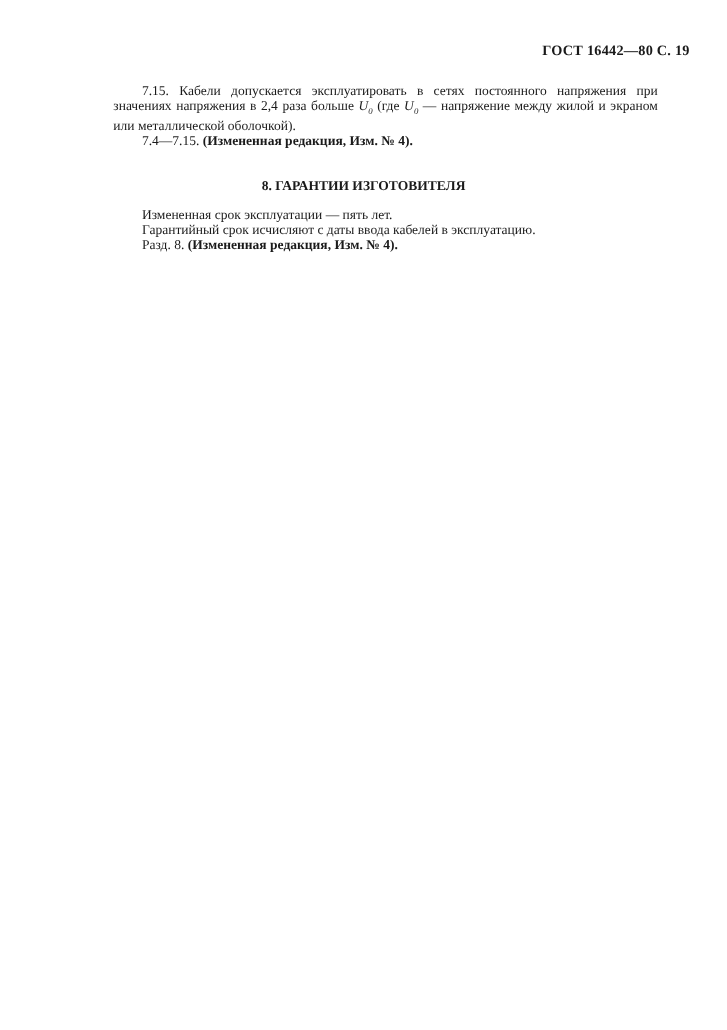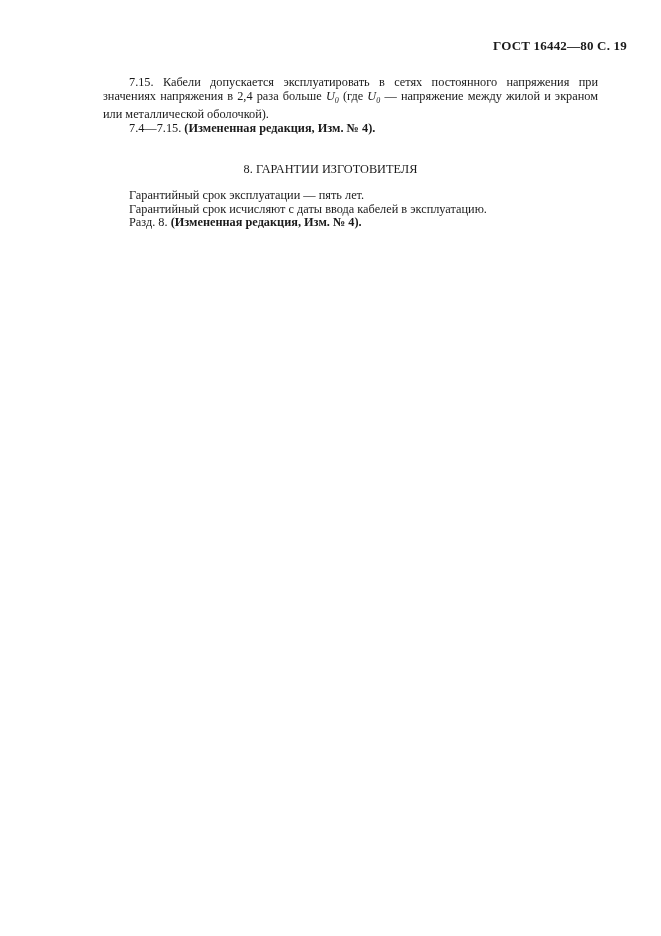--- a/index.html
+++ b/index.html
@@ -3,32 +3,32 @@
 <meta charset="utf-8">
 <style>
   html, body { margin:0; padding:0; background:#ffffff; }
   body { width:661px; height:936px; position:relative; overflow:hidden;
          font-family:"Liberation Serif", serif; color:#1a1a1a; }
   .header { position:absolute; top:38px; right:34px; font-weight:bold; font-size:13px; letter-spacing:0.2px; }
   .block { position:absolute; left:63px; width:535px; font-size:12.3px; line-height:13.7px; text-align:justify; }
   .p { margin:0; }
   .indent { text-indent:26px;margin-left:40px; }
   .b { font-weight:bold; }
-  .sec-title { position:absolute; left:63px; width:535px; top:162px; text-align:center; font-weight:normal; font-size:12.3px; }
+  .sec-title { position:absolute; left:63px; width:535px; top:162px; text-align:center; font-weight:bold; font-size:12.3px; }
   i sub { font-size:8px; }
 </style>
 </head>
 <body>
 
 <div class="header">ГОСТ 16442—80 С. 19</div>
 
 <div class="block" style="top:76px;">
   <p class="p indent"><span>7.15. Кабели допускается эксплуатировать в сетях постоянного напряжения при значениях напряжения в 2,4 раза больше </span><i><span>U</span><sub>0</sub></i><span> (где </span><i><span>U</span><sub>0</sub></i><span> — напряжение между жилой и экраном или металлической оболочкой).</span></p>
   <p class="p indent"><span>7.4—7.15. </span><span class="b">(Измененная редакция, Изм. № 4).</span></p>
 </div>
 
 <div class="sec-title">8. ГАРАНТИИ ИЗГОТОВИТЕЛЯ</div>
 
 <div class="block" style="top:189px;">
-  <p class="p indent">Гарантийный срок эксплуатации — пять лет.</p>
+  <p class="p indent">Измененная срок эксплуатации — пять лет.</p>
   <p class="p indent">Гарантийный срок исчисляют с даты ввода кабелей в эксплуатацию.</p>
   <p class="p indent"><span>Разд. 8. </span><span class="b">(Измененная редакция, Изм. № 4).</span></p>
 </div>
 
 </body></html>

